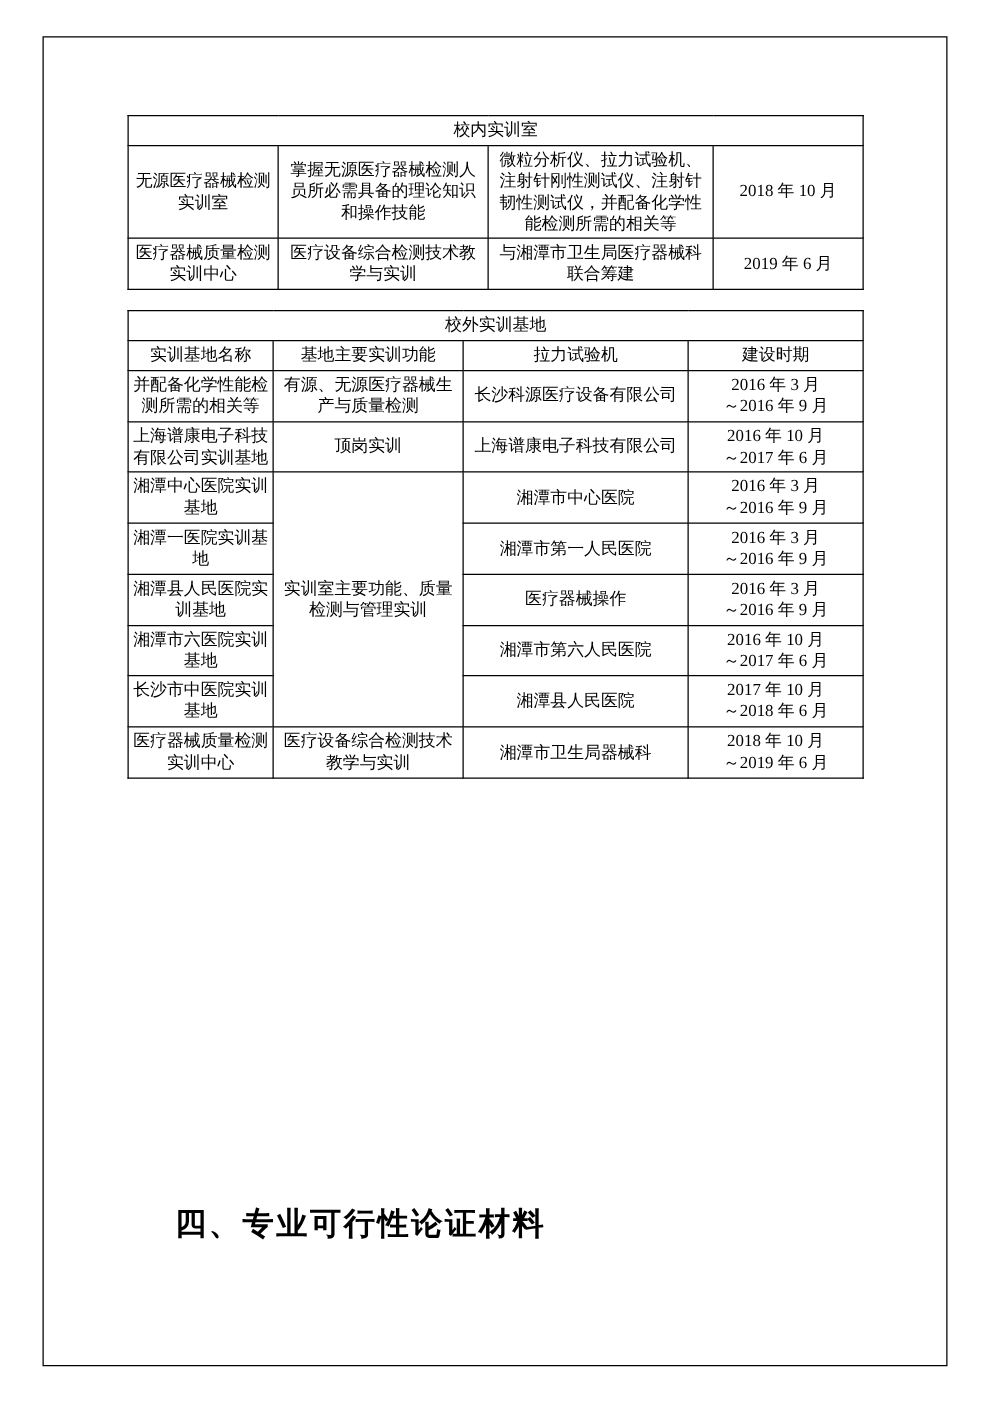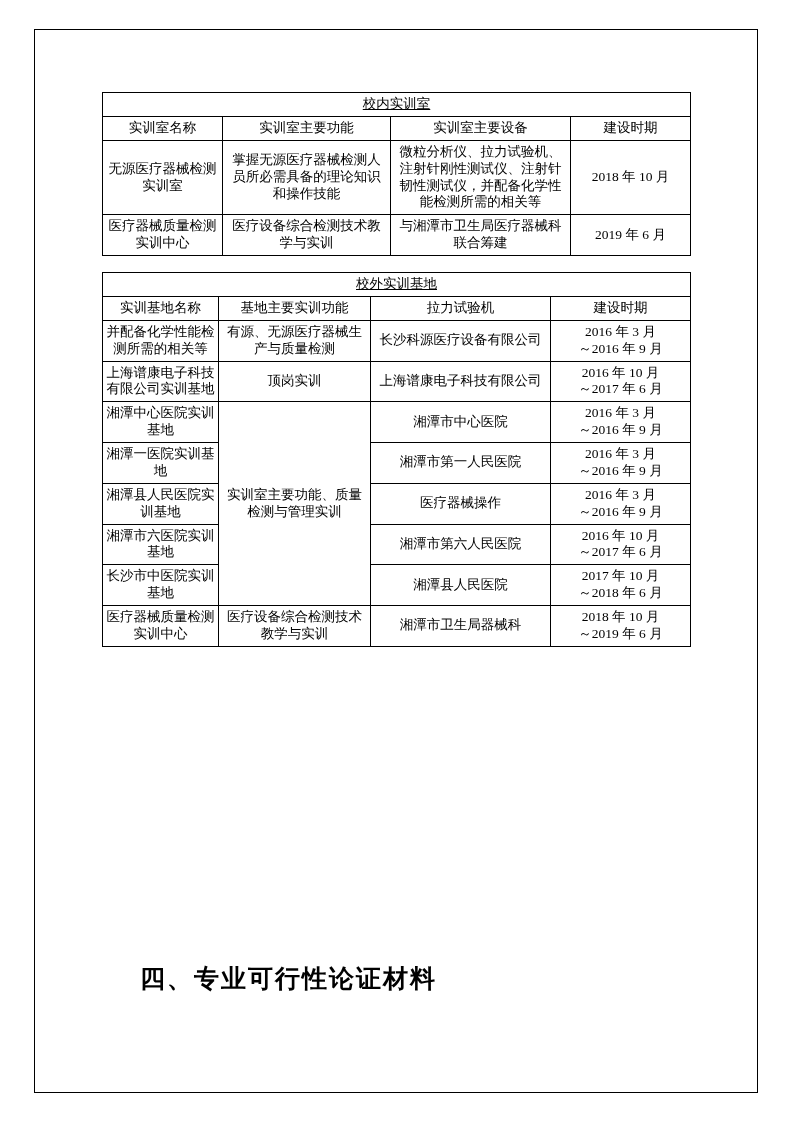--- a/index.html
+++ b/index.html
@@ -59,21 +59,20 @@
     font-weight: normal;
     word-break: break-all;
   }
   td.section-title {
     text-align: left;
     font-weight: bold;
     font-size: 14.5px;
     padding-left: 6px;
     padding-top: 3px;
     padding-bottom: 3px;
-    text-decoration: underline;
   }
   .gap {
     height: 16px;
   }
   .blank-area {
     height: 112px;
   }
   .heading4 {
     margin: 0;
     padding: 0;
@@ -101,26 +100,20 @@
         <col style="width:120px">
         <col style="width:168px">
         <col style="width:180px">
         <col style="width:120px">
       </colgroup>
       <tbody>
         <tr>
           <td class="section-title" colspan="4">校内实训室</td>
         </tr>
         <tr>
-          <td>实训室名称</td>
-          <td>实训室主要功能</td>
-          <td>实训室主要设备</td>
-          <td>建设时期</td>
-        </tr>
-        <tr>
           <td>无源医疗器械检测实训室</td>
           <td>掌握无源医疗器械检测人员所必需具备的理论知识和操作技能</td>
           <td>微粒分析仪、拉力试验机、注射针刚性测试仪、注射针韧性测试仪，并配备化学性能检测所需的相关等</td>
           <td class="nowrap">2018 年 10 月</td>
         </tr>
         <tr>
           <td>医疗器械质量检测实训中心</td>
           <td>医疗设备综合检测技术教学与实训</td>
           <td>与湘潭市卫生局医疗器械科联合筹建</td>
           <td class="nowrap">2019 年 6 月</td>

